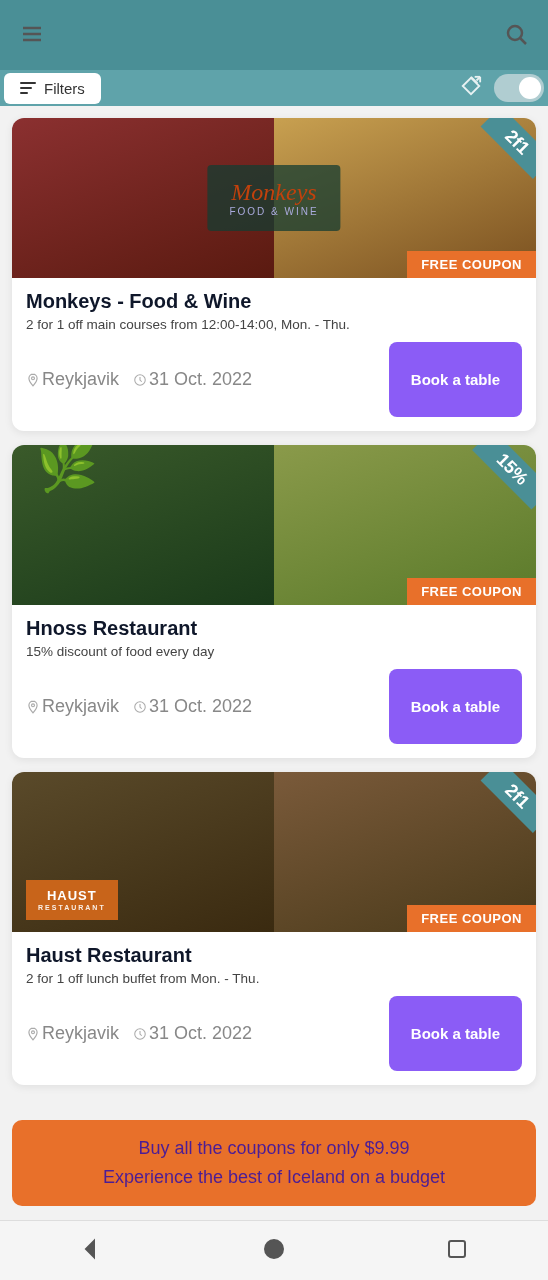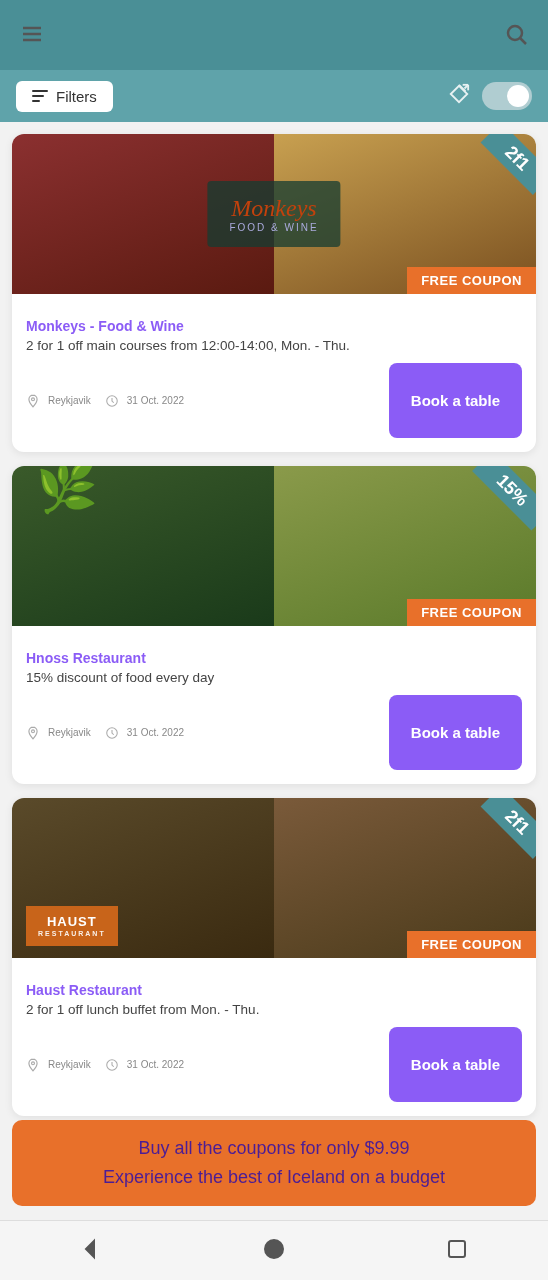--- a/index.html
+++ b/index.html
@@ -24,25 +24,25 @@
     }
     .hamburger-icon svg, .search-icon svg {
       width: 28px; height: 28px;
       stroke: white;
       fill: none;
     }
 
     
     .filter-bar {
       background: #5fa3aa;
-      padding: 10px 16px;
+      padding: 10px 4px;
       display: flex;
       align-items: center;
       justify-content: space-between;
-      height: 52px;
+      height: 36px;
     }
     .filter-btn {
       background: white;
       border: none;
       border-radius: 6px;
       padding: 7px 16px;
       display: flex;
       align-items: center;
       gap: 8px;
       font-size: 15px;
@@ -181,48 +181,47 @@
       font-weight: 700;
       padding: 6px 14px;
       letter-spacing: 0.5px;
     }
 
     
     .card-body {
       padding: 12px 14px 14px;
     }
     .restaurant-name {
-      font-size: 14px;
+      font-size: 20px;
       font-weight: 700;
-      color: #8b5cf6;
+      color: #0f172a;
       margin-bottom: 4px;
-      margin-top: 12px;
     }
     .restaurant-desc {
       font-size: 13.5px;
       color: #444;
       margin-bottom: 10px;
     }
     .card-footer {
       display: flex;
       align-items: center;
       justify-content: space-between;
       margin-top: 8px;
     }
     .card-meta {
       display: flex;
       align-items: center;
       gap: 14px;
     }
     .meta-item {
       display: flex;
       align-items: center;
-      gap: 8px;
+      gap: 2px;
       color: #888;
-      font-size: 10px;
+      font-size: 18px;
     }
     .meta-item svg {
       width: 14px; height: 14px;
       stroke: #aaa;
       fill: none;
       flex-shrink: 0;
     }
     .book-btn {
       background: #8b5cf6;
       color: white;

